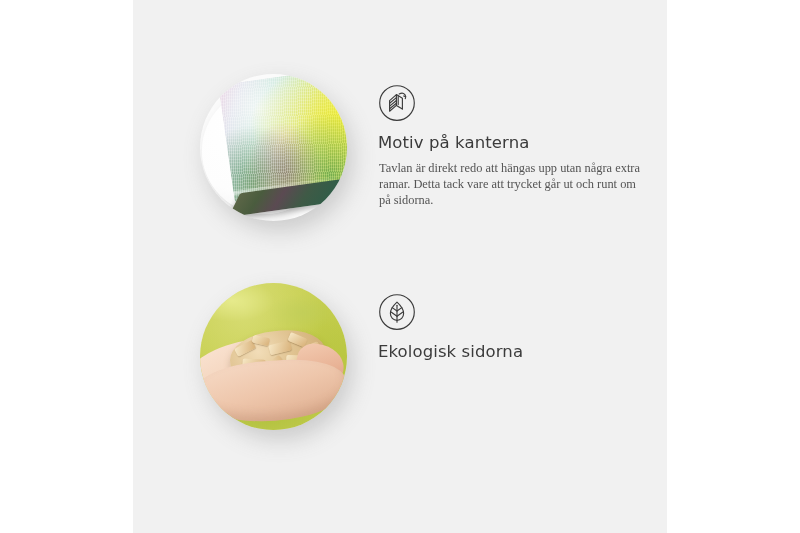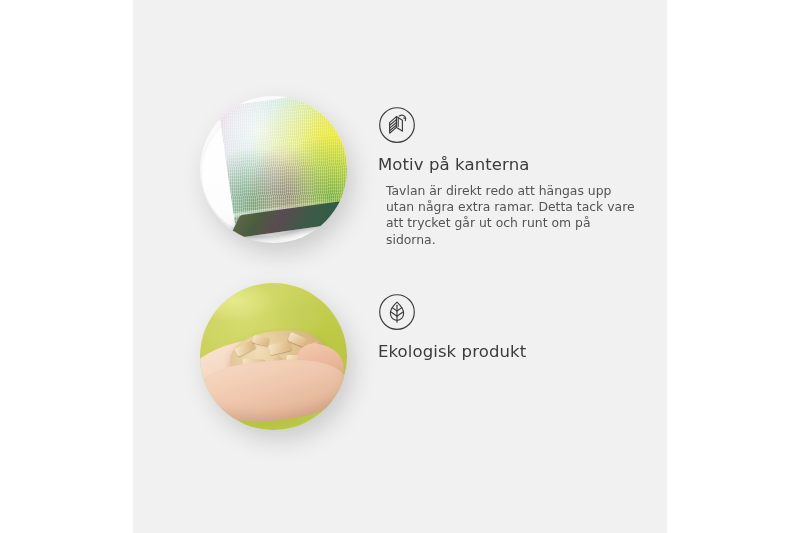--- a/index.html
+++ b/index.html
@@ -28,21 +28,21 @@
     height: 533px;
     background: #f1f1f1;
   }
 
   
   .feature {
     position: absolute;
     display: flex;
     align-items: flex-start;
   }
-  .feature-1 { left: 190px; top: 90px; }
+  .feature-1 { left: 190px; top: 68px; }
   .feature-2 { left: 190px; top: 277px; }
 
   
   .photo-wrap {
     position: relative;
     width: 160px;
     height: 160px;
     flex: 0 0 160px;
   }
   .photo {
@@ -226,22 +226,23 @@
     color: #3b3b3b;
     letter-spacing: 0.1px;
     margin: 0 0 7px 0;
     font-weight: 400;
     line-height: 1.15;
   }
   .feature-desc {
     font-size: 12.4px;
     color: #545454;
     line-height: 16.2px;
-    margin: 8px;
+    margin: 1px;
     max-width: 262px;
+    font-family: Liberation Serif, serif;
   }
 </style>
 </head>
 <body>
 
 <div class="page">
   <div class="panel"></div>
 
   <div class="feature feature-1">
 
@@ -305,16 +306,16 @@
           <circle cx="19" cy="19" r="17.3"></circle>
           <path d="M19 9.2 C23.6 13.4 25.6 17.2 25.6 20.4 C25.6 24.4 22.7 27.3 19 27.3
                    C15.3 27.3 12.4 24.4 12.4 20.4 C12.4 17.2 14.4 13.4 19 9.2 Z"></path>
           <path d="M19 12.2 L19 29.2"></path>
           <path d="M19 18.0 L14.2 14.6"></path>
           <path d="M19 18.0 L23.8 14.6"></path>
           <path d="M19 23.2 L13.4 19.2"></path>
           <path d="M19 23.2 L24.6 19.2"></path>
         </svg>
       </div>
-      <p class="feature-title">Ekologisk produkt</p>
+      <p class="feature-title">Ekologisk sidorna</p>
     </div>
   </div>
 </div>
 
 </body></html>

